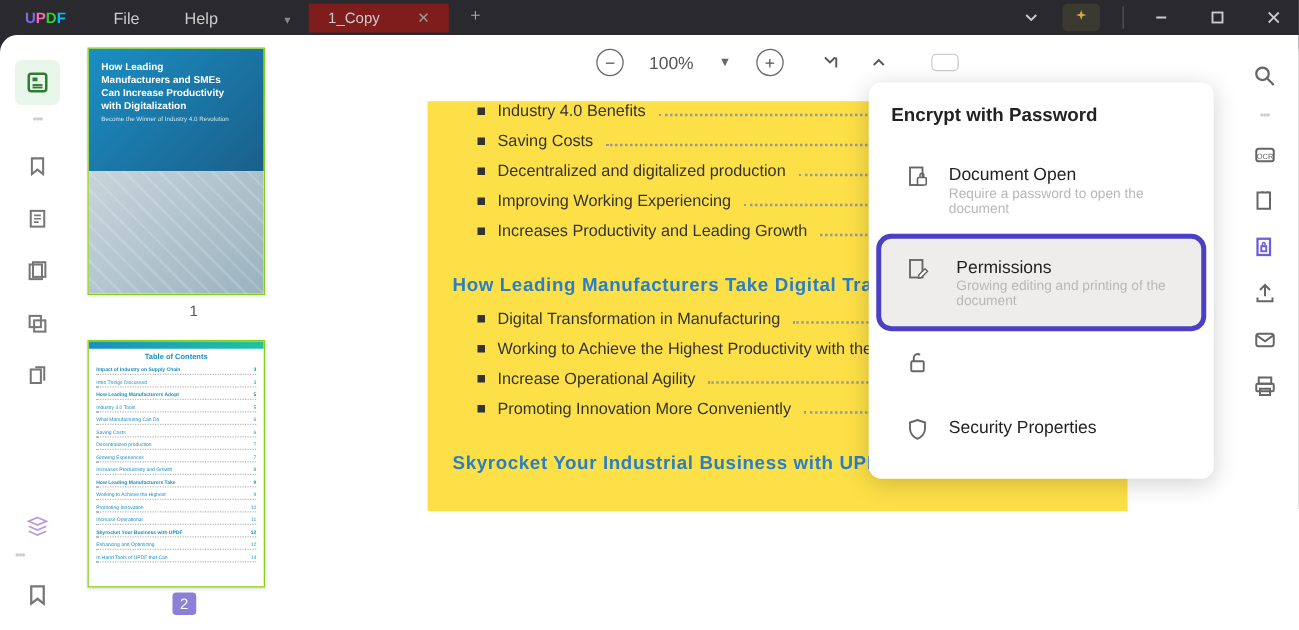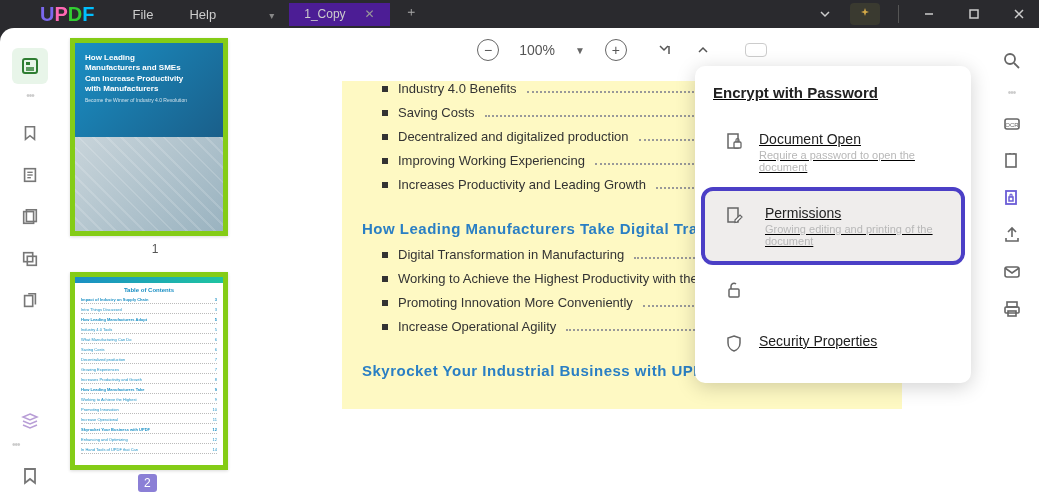--- a/index.html
+++ b/index.html
@@ -1,76 +1,76 @@
 <!DOCTYPE html>
 <html><head>
 <meta charset="utf-8">
 <style>
 * { margin: 0; padding: 0; box-sizing: border-box; font-family: -apple-system, BlinkMacSystemFont, "Segoe UI", Arial, sans-serif; }
 body { width: 1039px; height: 504px; background: #2a2a2e; overflow: hidden; position: relative; }
 .titlebar { height: 28px; background: #2a2a2e; display: flex; align-items: center; color: #ccc; font-size: 13px; }
-.logo { padding: 0 20px; font-weight: bold; font-size: 20px; margin-left: 20px; }
+.logo { padding: 0 20px; font-weight: bold; font-size: 12px; }
 .logo .u { color: #7b68ee; } .logo .p { color: #ff69b4; } .logo .d { color: #32cd32; } .logo .f { color: #00bfff; }
 .menu-item { padding: 0 18px; cursor: pointer; }
 .tab-area { display: flex; margin-left: 20px; }
-.tab { background: #4c1d95; padding: 4px 15px; display: flex; align-items: center; gap: 19px; font-size: 12px; }
+.tab { background: #7f1d1d; padding: 4px 15px; display: flex; align-items: center; gap: 30px; font-size: 12px; }
 .tab-pin { background: #2a2a2e; padding: 4px 15px; }
 .tab .x { color: #999; }
 .newtab { padding: 0 15px; color: #aaa; }
 .win-controls { margin-left: auto; display: flex; align-items: center; gap: 5px; }
 .win-btn { width: 40px; height: 28px; display: flex; align-items: center; justify-content: center; color: #ccc; }
 .ai-btn { width: 30px; height: 22px; background: #3a3a30; border-radius: 4px; margin-right: 8px; display:flex; align-items:center; justify-content:center;}
 .sep { width: 1px; height: 18px; background: #555; margin: 0 5px; }
 
 .main { position: absolute; top: 28px; left: 0; right: 0; bottom: 0; background: #fff; border-radius: 14px 14px 0 0; display: flex; }
 .left-rail { width: 60px; display: flex; flex-direction: column; align-items: center; padding-top: 20px; gap: 6px; }
 .rail-icon { width: 36px; height: 36px; display: flex; align-items: center; justify-content: center; border-radius: 6px; color: #666; }
 .rail-icon.active { background: #e8f5e9; color: #2e7d32; }
 .rail-dots { font-size: 10px; color: #ccc; letter-spacing: -1px; margin-bottom: 8px; }
 .rail-bottom { margin-top: auto; margin-bottom: 10px; }
 
 .thumbs { width: 200px; padding: 10px 20px 10px 10px; overflow: hidden; }
 .thumb { margin-bottom: 10px; }
-.thumb-img { width: 158px; height: 198px; background: #fff; border: 5px solid #84cc16; box-shadow: 0 1px 3px rgba(0,0,0,0.15); overflow: hidden; font-size: 6px; }
+.thumb-img { width: 142px; height: 198px; background: #fff; border: 1px solid #84cc16; box-shadow: 0 1px 3px rgba(0,0,0,0.15); overflow: hidden; font-size: 6px; }
 .thumb-num { text-align: center; font-size: 12px; color: #555; padding: 6px 0; }
 .thumb-num.sel { display: inline-block; background: #8b7fd6; color: #fff; padding: 2px 6px; border-radius: 3px; margin-left: 68px; margin-top: 4px; }
 .t1-top { background: linear-gradient(135deg, #1a8fc4, #1a5f8a); color: #fff; padding: 10px; height: 50%; font-size: 7px; line-height: 1.3; }
 .t1-top b { font-size: 8px; }
 .t1-bot { height: 50%; background: linear-gradient(135deg, #c8d4da, #9ab3c0); position: relative; }
 .t1-bot::before { content: ""; position: absolute; inset: 0; background: repeating-linear-gradient(45deg, transparent 0 8px, rgba(255,255,255,0.15) 8px 10px); }
 .t2 { padding: 6px; }
 .t2-bar { height: 6px; background: linear-gradient(90deg, #1a8fc4, #1fc4a1); margin: -6px -6px 4px -6px; }
 .t2 .toc-title { color: #1a8fc4; font-weight: bold; font-size: 6px; text-align: center; margin: 4px 0; }
 .t2 .toc-line { border-bottom: 1px dotted #bbb; margin: 3px 0; font-size: 4px; color: #1a8fc4; padding-bottom: 1px; display: flex; justify-content: space-between;}
 .t2 .toc-line.head { font-weight: bold; }
 
 .doc-area { flex: 1; position: relative; }
 .toolbar { height: 44px; display: flex; align-items: center; justify-content: center; gap: 30px; color: #555; font-size: 14px; }
 .zoom-group { display: flex; align-items: center; gap: 20px; }
 .circ { width: 22px; height: 22px; border: 1.5px solid #666; border-radius: 50%; display: flex; align-items: center; justify-content: center; font-size: 14px; line-height: 1; }
 .caret-down { font-size: 10px; color: #666; }
 .nav-group { display: flex; gap: 25px; }
 .chev { font-size: 14px; color: #555; }
 .page-box { border: 1px solid #ccc; border-radius: 4px; padding: 3px 10px; background: #fff; font-size: 12px; color: #666; margin-left:10px;}
-.doc-page { margin: 0 auto; width: 560px; background: #fef9c3; padding: 0 20px 20px 20px; font-size: 13px; color: #333; }
+.doc-page { margin: 0 auto; width: 560px; background: #fde047; padding: 0 20px 20px 20px; font-size: 13px; color: #333; }
 .bullet-row { display: flex; align-items: center; gap: 10px; margin: 9px 0 9px 20px; }
 .bullet-row .sq { width: 6px; height: 6px; background: #333; flex-shrink: 0; }
 .bullet-row .txt { flex-shrink: 0; }
 .bullet-row .dots { flex: 1; border-bottom: 2px dotted #999; height: 8px; }
 .bullet-row .pg { flex-shrink: 0; font-size: 12px; color: #444; width:18px; text-align:right; }
 .section-head { color: #2a7fc4; font-weight: bold; font-size: 15px; margin: 28px 0 10px 0; display:flex; align-items:center; gap:10px; letter-spacing: 0.5px; }
 .section-head .dots { flex:1; border-bottom: 2px dotted #999; height:8px;}
 .section-head .pg { color:#444; font-size:12px; font-weight:normal;}
 
 .right-rail { width: 55px; display: flex; flex-direction: column; align-items: center; padding-top: 22px; gap: 15px; color: #666; background:#fff; }
 .right-rail .ico { width: 22px; height: 22px; display: flex; align-items: center; justify-content: center; }
 .right-rail .ico.sel { color: #6b5dd6; }
 .right-rail .rdots { font-size: 10px; color: #ccc; letter-spacing:-1px; }
 
-.popup { position: absolute; right: 68px; top: 38px; width: 276px; background: #fff; border-radius: 10px; box-shadow: 0 4px 20px rgba(0,0,0,0.18); padding: 14px 0 10px 0; text-decoration: underline; }
+.popup { position: absolute; right: 68px; top: 38px; width: 276px; background: #fff; border-radius: 10px; box-shadow: 0 4px 20px rgba(0,0,0,0.18); padding: 14px 0 10px 0; }
 .popup-title { font-size: 15px; font-weight: 600; padding: 4px 18px 12px 18px; color: #222; }
 .popup-item { display: flex; gap: 14px; padding: 14px 18px; border-radius: 8px; margin: 4px 10px; }
 .popup-item.highlight { outline: 4px solid #4b3fc6; background: #efedec; gap: 20px; }
 .popup-icon { width: 22px; height: 22px; flex-shrink: 0; color: #555; display:flex; align-items:center; justify-content:center;}
 .popup-item .label { font-size: 14px; color: #222; }
 .popup-item .desc { font-size: 11px; color: #b8b8b8; margin-top: 2px; }
 svg { display: block; }
 </style>
 </head>
 <body>
@@ -176,21 +176,21 @@
     </div>
   </div>
 
   <div class="thumbs">
     <div class="thumb">
       <div class="thumb-img">
         <div class="t1-top">
           <b>How Leading</b><br>
           <b>Manufacturers and SMEs</b><br>
           <b>Can Increase Productivity</b><br>
-          <b>with Manufacturers</b><br>
+          <b>with Digitalization</b><br>
           <span style="font-size:5px;opacity:0.8">Become the Winner of Industry 4.0 Revolution</span>
         </div>
         <div class="t1-bot"></div>
       </div>
       <div class="thumb-num">1</div>
     </div>
     <div class="thumb">
       <div class="thumb-img t2">
         <div class="t2-bar"></div>
         <div class="toc-title">Table of Contents</div>
@@ -329,29 +329,29 @@
             <span class="pg"></span>
           </div>
           <div class="bullet-row">
             <span class="sq"></span>
             <span class="txt">Working to Achieve the Highest Productivity with the Low</span>
             <span class="dots"></span>
             <span class="pg"></span>
           </div>
           <div class="bullet-row">
             <span class="sq"></span>
+            <span class="txt">Increase Operational Agility</span>
+            <span class="dots"></span>
+            <span class="pg">11</span>
+          </div>
+          <div class="bullet-row">
+            <span class="sq"></span>
             <span class="txt">Promoting Innovation More Conveniently</span>
             <span class="dots"></span>
             <span class="pg"></span>
-          </div>
-          <div class="bullet-row">
-            <span class="sq"></span>
-            <span class="txt">Increase Operational Agility</span>
-            <span class="dots"></span>
-            <span class="pg">11</span>
           </div>
         </div>
       <div class="section-head">
           <span>Skyrocket Your Industrial Business with UPDF</span>
           <span class="dots"></span>
           <span class="pg">12</span>
         </div>
     </div>
   </div>
 

